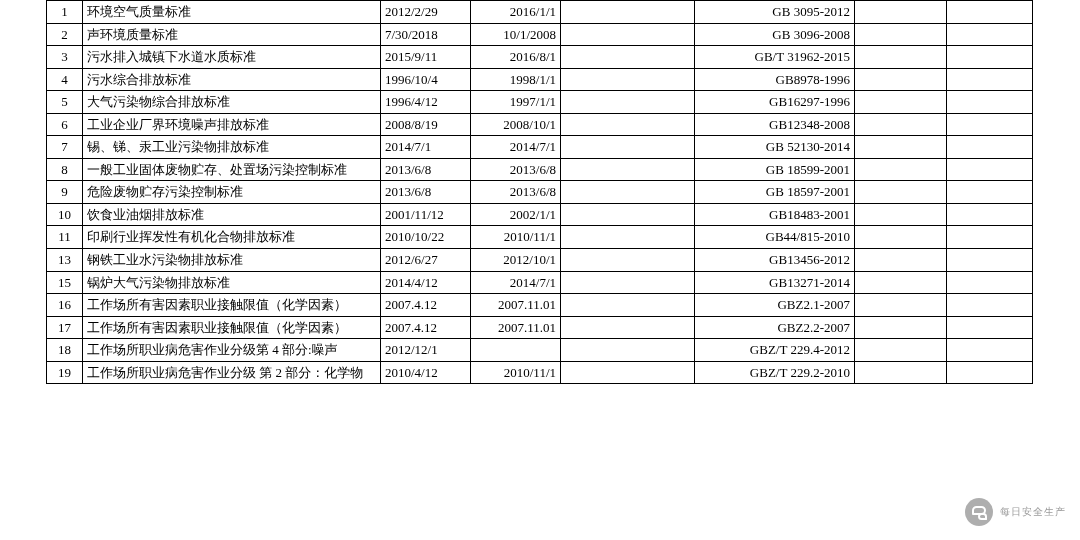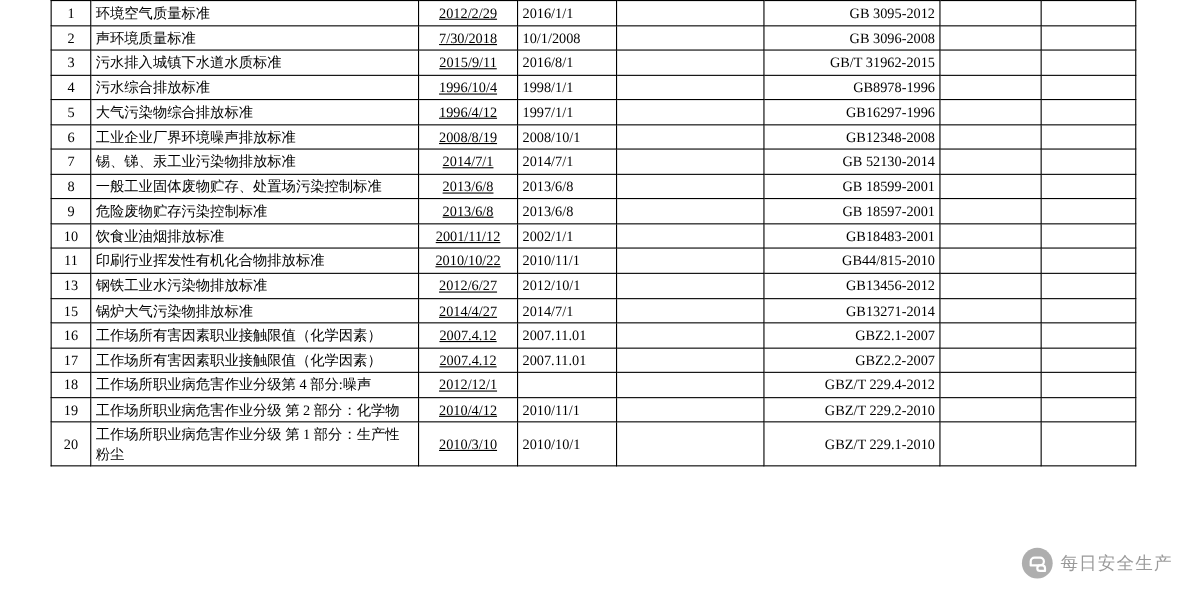--- a/index.html
+++ b/index.html
@@ -41,26 +41,25 @@
     text-align: center;
   }
   .c-name {
     width: 298px;
     text-align: left;
     padding-left: 10px;
     margin-top: 36px;
   }
   .c-date1 {
     width: 90px;
-    text-align: center;
-    text-decoration: underline;
+    text-align: left;
   }
   .c-date2 {
     width: 90px;
-    text-align: left;
+    text-align: right;
   }
   .c-blank1 {
     width: 134px;
   }
   .c-code {
     width: 160px;
     text-align: right;
     padding-left: 10px;
   }
   .c-blank2 {
@@ -110,21 +109,21 @@
     top: 15px;
     width: 9px;
     height: 7px;
     border: 2px solid #ffffff;
     border-radius: 4px 4px 1px 4px;
     background: #7d7d7d;
     box-sizing: border-box;
   }
   .wm-text {
     font-family: "Liberation Sans", "DejaVu Sans", sans-serif;
-    font-size: 16px;
+    font-size: 10px;
     color: #5c5c5c;
     letter-spacing: 1px;
     white-space: nowrap;
   }
 </style>
 </head>
 <body>
 
 <div class="sheet">
   <table class="std-table">
@@ -245,21 +244,21 @@
         <td class="c-date1">2012/6/27</td>
         <td class="c-date2">2012/10/1</td>
         <td class="c-blank1"></td>
         <td class="c-code">GB13456-2012</td>
         <td class="c-blank2"></td>
         <td class="c-blank3"></td>
       </tr>
       <tr class="">
         <td class="c-num">15</td>
         <td class="c-name">锅炉大气污染物排放标准</td>
-        <td class="c-date1">2014/4/27</td>
+        <td class="c-date1">2014/4/12</td>
         <td class="c-date2">2014/7/1</td>
         <td class="c-blank1"></td>
         <td class="c-code">GB13271-2014</td>
         <td class="c-blank2"></td>
         <td class="c-blank3"></td>
       </tr>
       <tr class="tall">
         <td class="c-num">16</td>
         <td class="c-name">工作场所有害因素职业接触限值（化学因素）</td>
         <td class="c-date1">2007.4.12</td>
@@ -289,30 +288,20 @@
         <td class="c-blank2"></td>
         <td class="c-blank3"></td>
       </tr>
       <tr class="extratall">
         <td class="c-num">19</td>
         <td class="c-name">工作场所职业病危害作业分级  第 2 部分：化学物</td>
         <td class="c-date1">2010/4/12</td>
         <td class="c-date2">2010/11/1</td>
         <td class="c-blank1"></td>
         <td class="c-code">GBZ/T 229.2-2010</td>
-        <td class="c-blank2"></td>
-        <td class="c-blank3"></td>
-      </tr>
-      <tr class="extratall">
-        <td class="c-num">20</td>
-        <td class="c-name">工作场所职业病危害作业分级  第 1 部分：生产性粉尘</td>
-        <td class="c-date1">2010/3/10</td>
-        <td class="c-date2">2010/10/1</td>
-        <td class="c-blank1"></td>
-        <td class="c-code">GBZ/T 229.1-2010</td>
         <td class="c-blank2"></td>
         <td class="c-blank3"></td>
       </tr>
     </tbody>
   </table>
 </div>
 
 <div class="watermark">
   <span class="wm-logo"></span>
   <span class="wm-text">每日安全生产</span>

